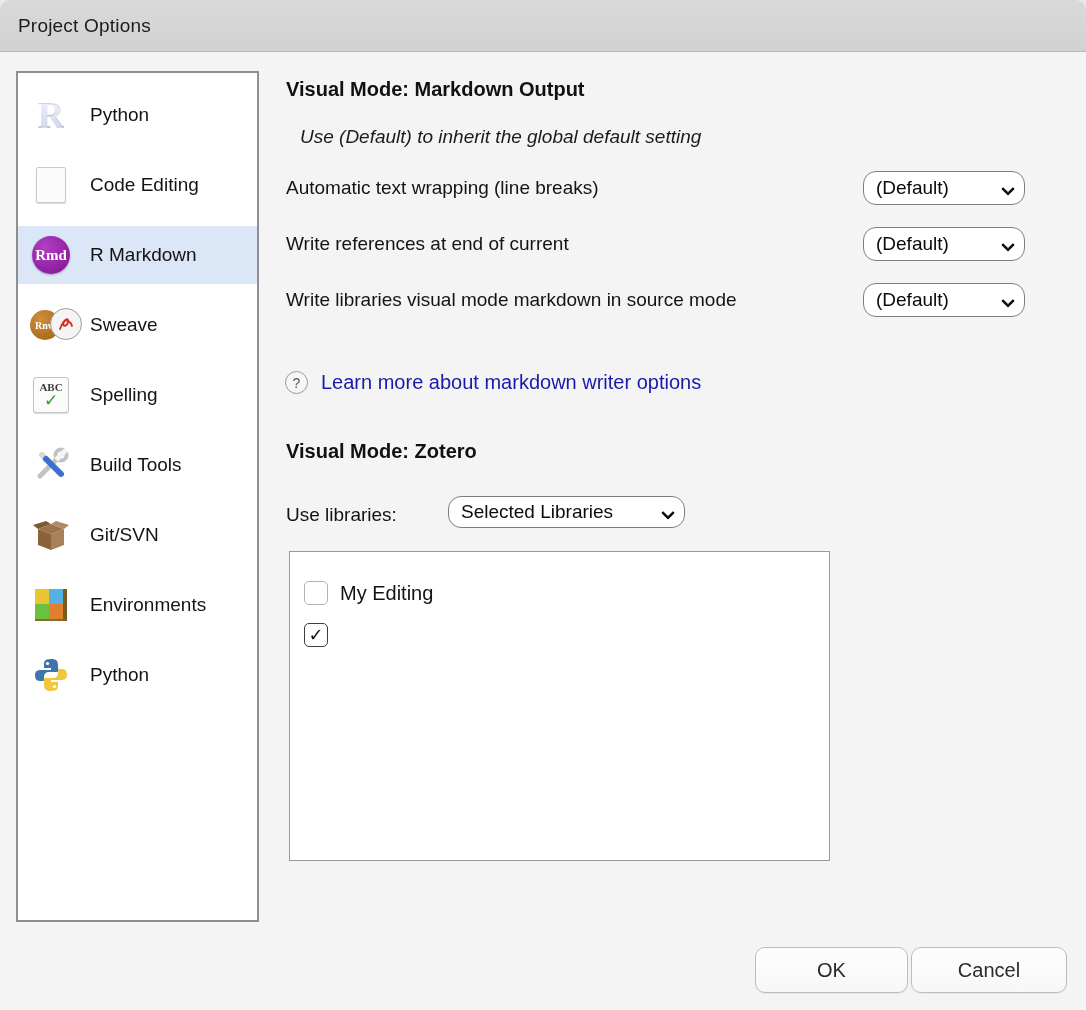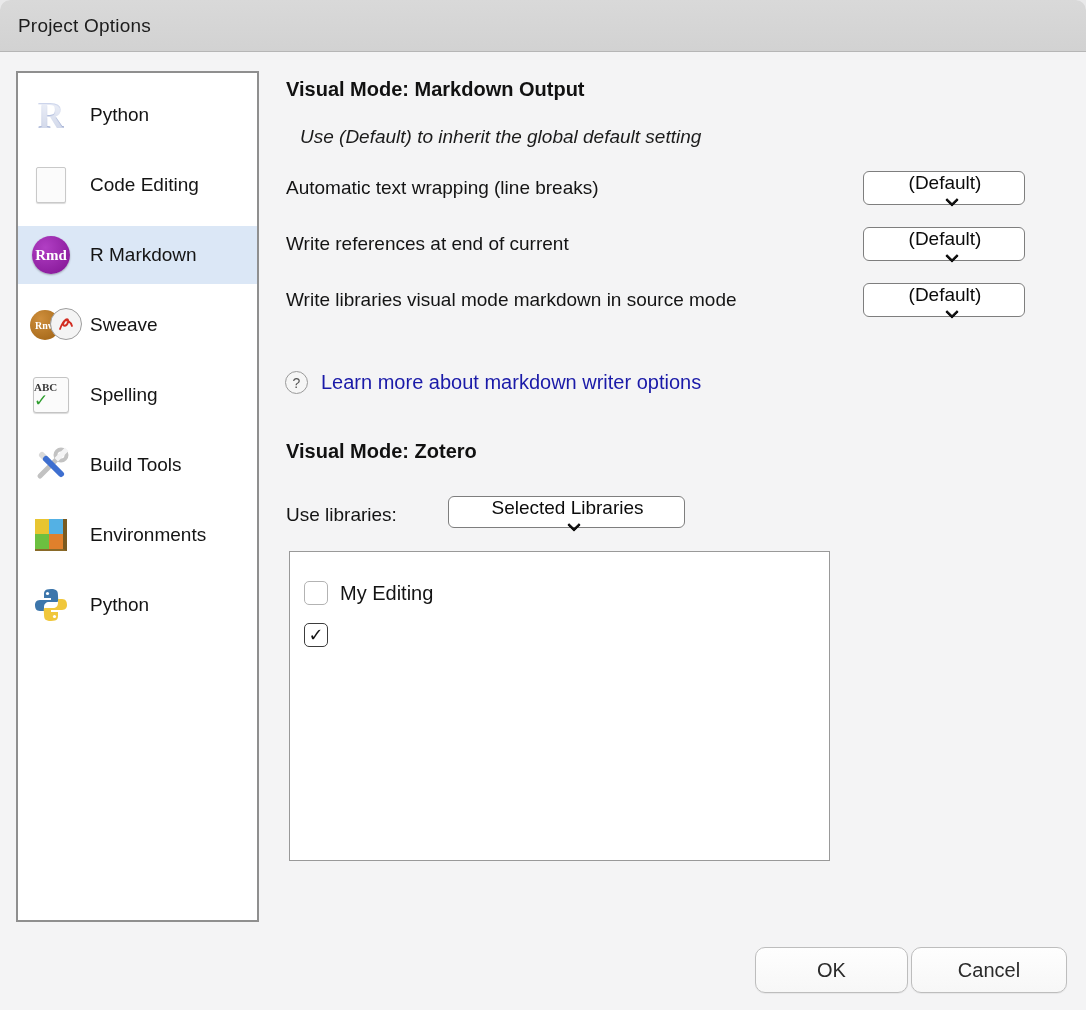--- a/index.html
+++ b/index.html
@@ -71,42 +71,41 @@
   .rnw-circle span { color:#fff; font-size:10px; font-weight:bold;
     font-family:"Liberation Serif","DejaVu Serif",serif; }
   .pdf-circle {
     position:absolute; left:20px; top:4px; width:32px; height:32px; border-radius:50%;
     background:#f4f4f4; border:1px solid #9e9e9e; z-index:2;
     display:flex; align-items:center; justify-content:center;
   }
   .spell-card {
     width:36px; height:36px; background:#fbfbfb; border:1px solid #c4c4c4;
     border-radius:3px; box-shadow:0 1px 1px rgba(0,0,0,.15);
-    display:flex; flex-direction:column; align-items:flex-start; justify-content:center;
+    display:flex; flex-direction:column; align-items:center; justify-content:center;
   }
   .spell-abc { font-size:11px; font-weight:bold; color:#3a3a3a; letter-spacing:0;
     font-family:"Liberation Serif","DejaVu Serif",serif; line-height:1; }
   .spell-check { color:#2e9e2e; font-size:17px; line-height:1; margin-top:-1px; font-weight:bold; }
   .env-cube {
     width:32px; height:32px; display:grid; grid-template-columns:1fr 1fr;
     grid-template-rows:1fr 1fr; border-right:4px solid #7a5a20; border-bottom:2px solid #8a6a28;
   }
   .env-cube i:nth-child(1){background:#e8c531;} .env-cube i:nth-child(2){background:#54b1e4;}
   .env-cube i:nth-child(3){background:#6cc040;} .env-cube i:nth-child(4){background:#e0802c;}
   .section-title { position:absolute; font-size:20px; font-weight:bold; color:#111; white-space:nowrap; }
   .subtitle { position:absolute; font-size:19px; font-style:italic; color:#1b1b1b; white-space:nowrap; }
   .opt-label { position:absolute; font-size:19px; color:#141414; width:560px; line-height:1.55; }
 
   .dropdown {
     position:absolute; height:34px; background:#ffffff;
-    border:1.5px solid #7e7e7e; border-radius:6px;
+    border:1.5px solid #7e7e7e; border-radius:13px;
     display:flex; align-items:center; justify-content:space-between;
     padding:0 10px 0 12px; cursor:default;
     box-shadow:inset 0 0 0 .5px rgba(255,255,255,.8);
-    flex-direction:column;
   }
   .dropdown .dd-text { font-size:19px; color:#0b0b0b; white-space:nowrap; }
   .chev {
     width:11px; height:11px; margin-left:14px; position:relative; flex:0 0 11px;
   }
   .chev::before {
     content:""; position:absolute; left:0; top:1px; width:7px; height:7px;
     border-right:3px solid #111; border-bottom:3px solid #111;
     transform:rotate(45deg); border-radius:1px;
   }
@@ -211,20 +210,32 @@
           <path d="M8 30 L27 11" stroke="#c2c2c2" stroke-width="5" stroke-linecap="round"></path>
           <circle cx="29" cy="9" r="5.5" fill="none" stroke="#c2c2c2" stroke-width="4"></circle>
           <path d="M26 12 L33 5" stroke="#f4f4f5" stroke-width="5" stroke-linecap="square"></path>
           <path d="M10 9 L16 15" stroke="#d9d9d9" stroke-width="6" stroke-linecap="round"></path>
           <path d="M14 13 L29 28" stroke="#3e6fd0" stroke-width="6" stroke-linecap="round"></path>
         </svg>
       </span>
       <span class="side-label">Build Tools</span>
     </div>
 
+    <div class="side-item">
+      <span class="side-icon">
+        <svg width="38" height="38" viewBox="0 0 38 38">
+          <polygon points="6,13 19,8 32,13 19,18" fill="#9a7347"></polygon>
+          <polygon points="6,13 6,29 19,34 19,18" fill="#8a6338"></polygon>
+          <polygon points="32,13 32,29 19,34 19,18" fill="#a8805a"></polygon>
+          <polygon points="6,13 1,9 14,5 19,8" fill="#7c5a32"></polygon>
+          <polygon points="32,13 37,9 24,5 19,8" fill="#b08a60"></polygon>
+        </svg>
+      </span>
+      <span class="side-label">Git/SVN</span>
+    </div>
 
     <div class="side-item">
       <span class="side-icon">
         <span class="env-cube">
             <i></i>
             <i></i>
             <i></i>
             <i></i>
           </span>
       </span>

